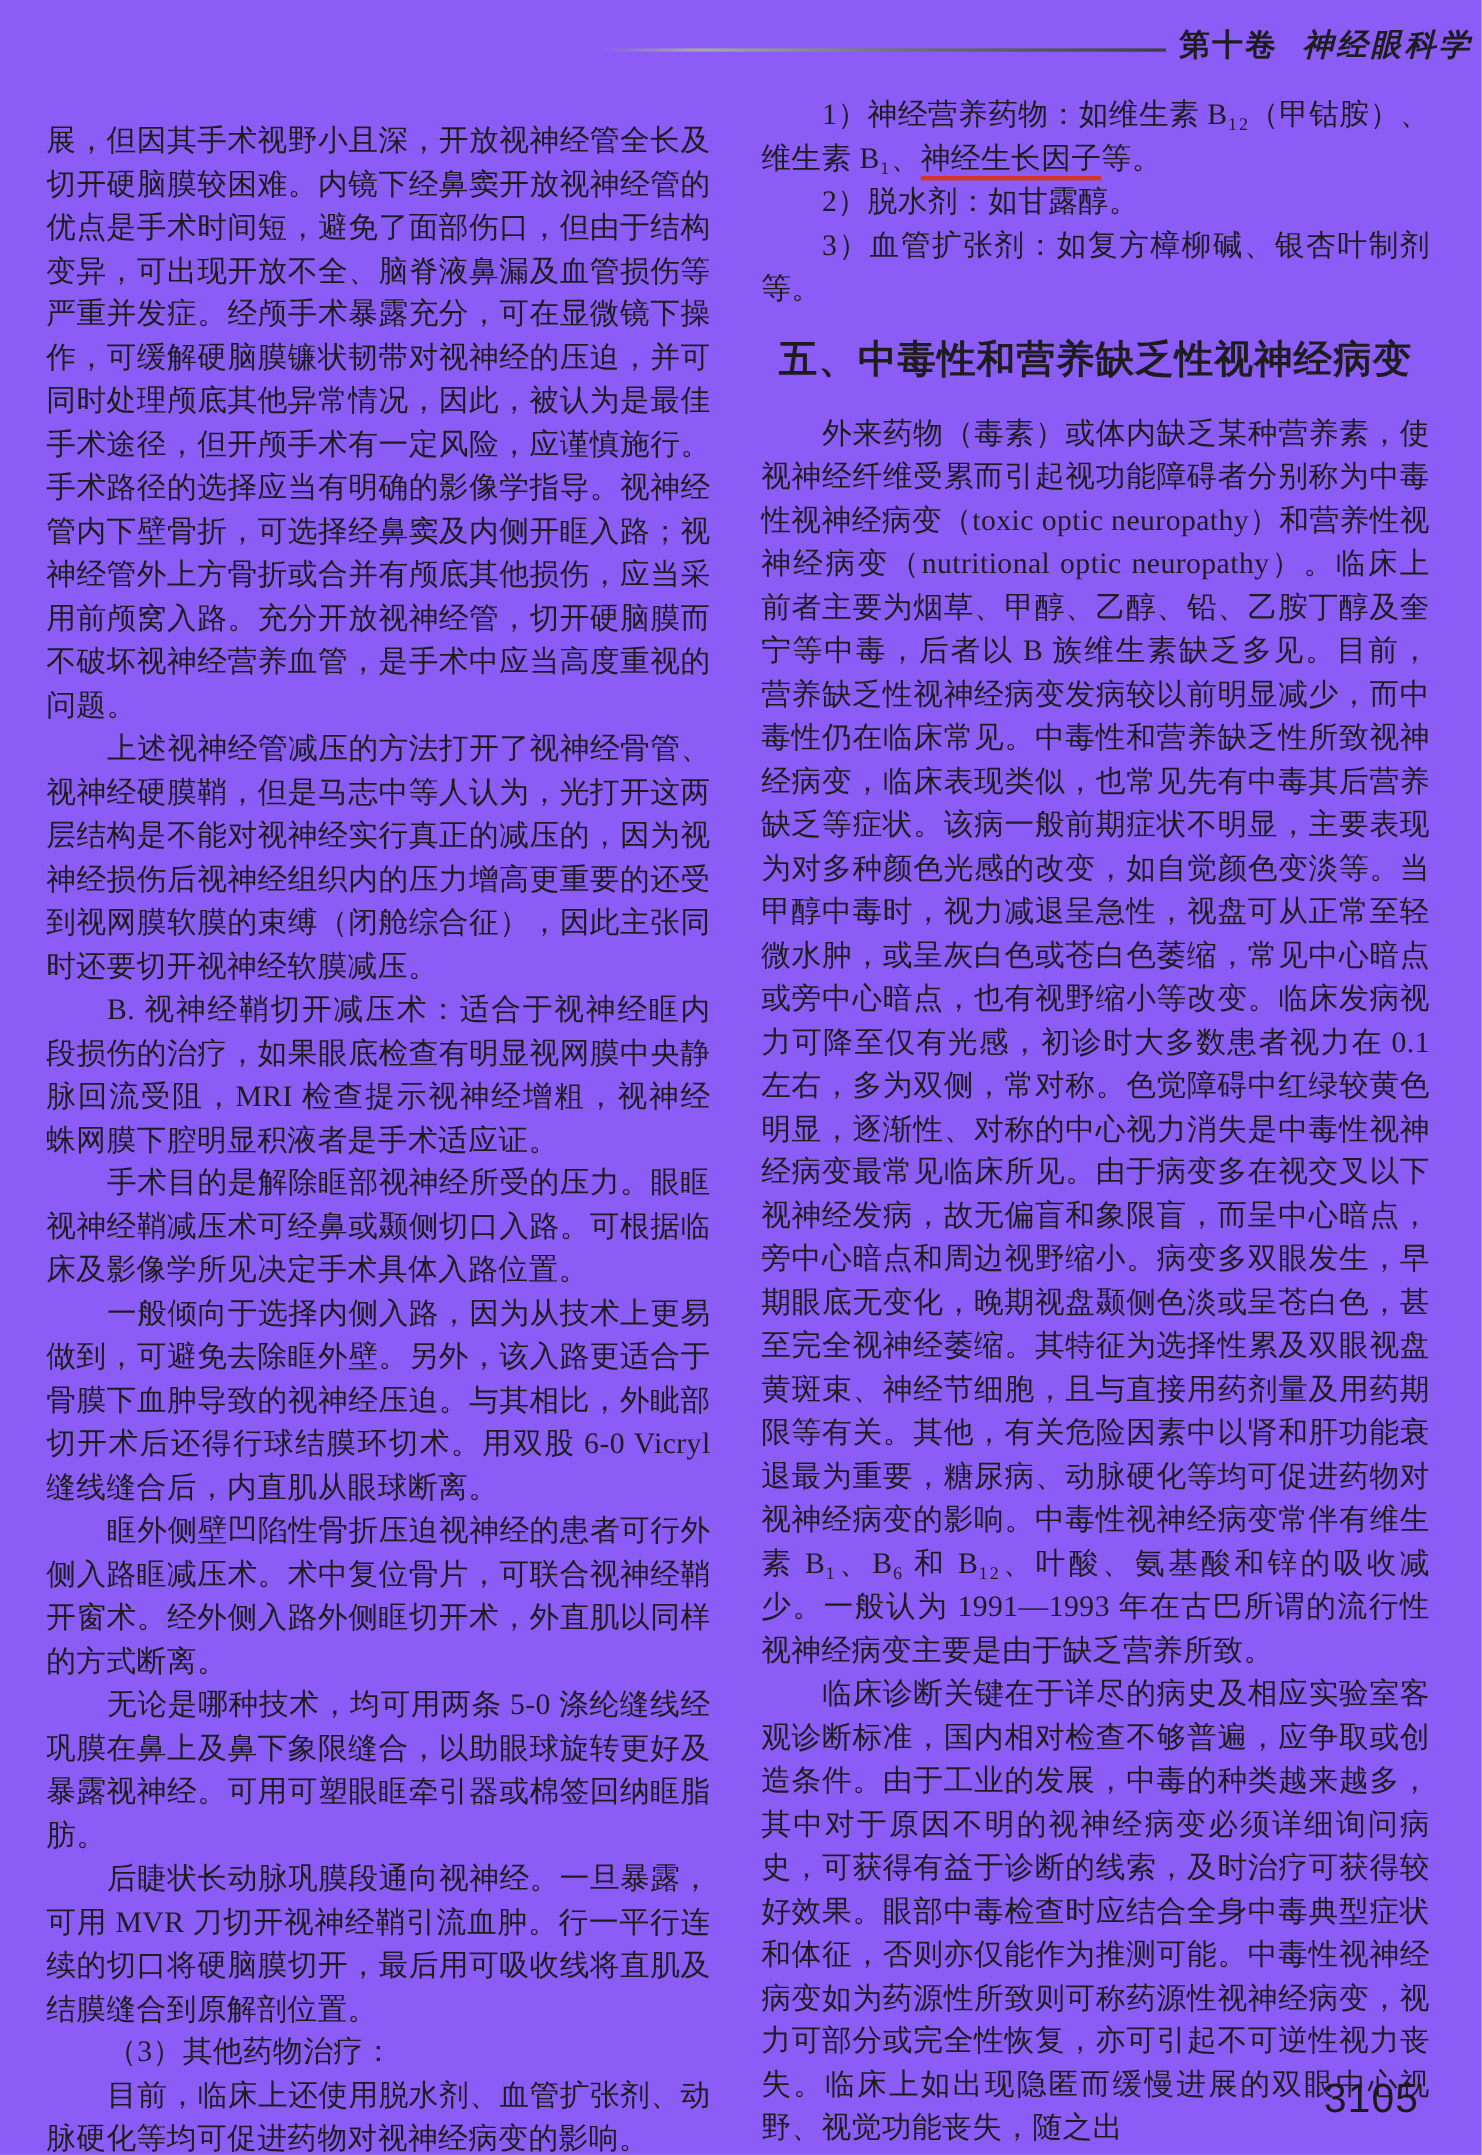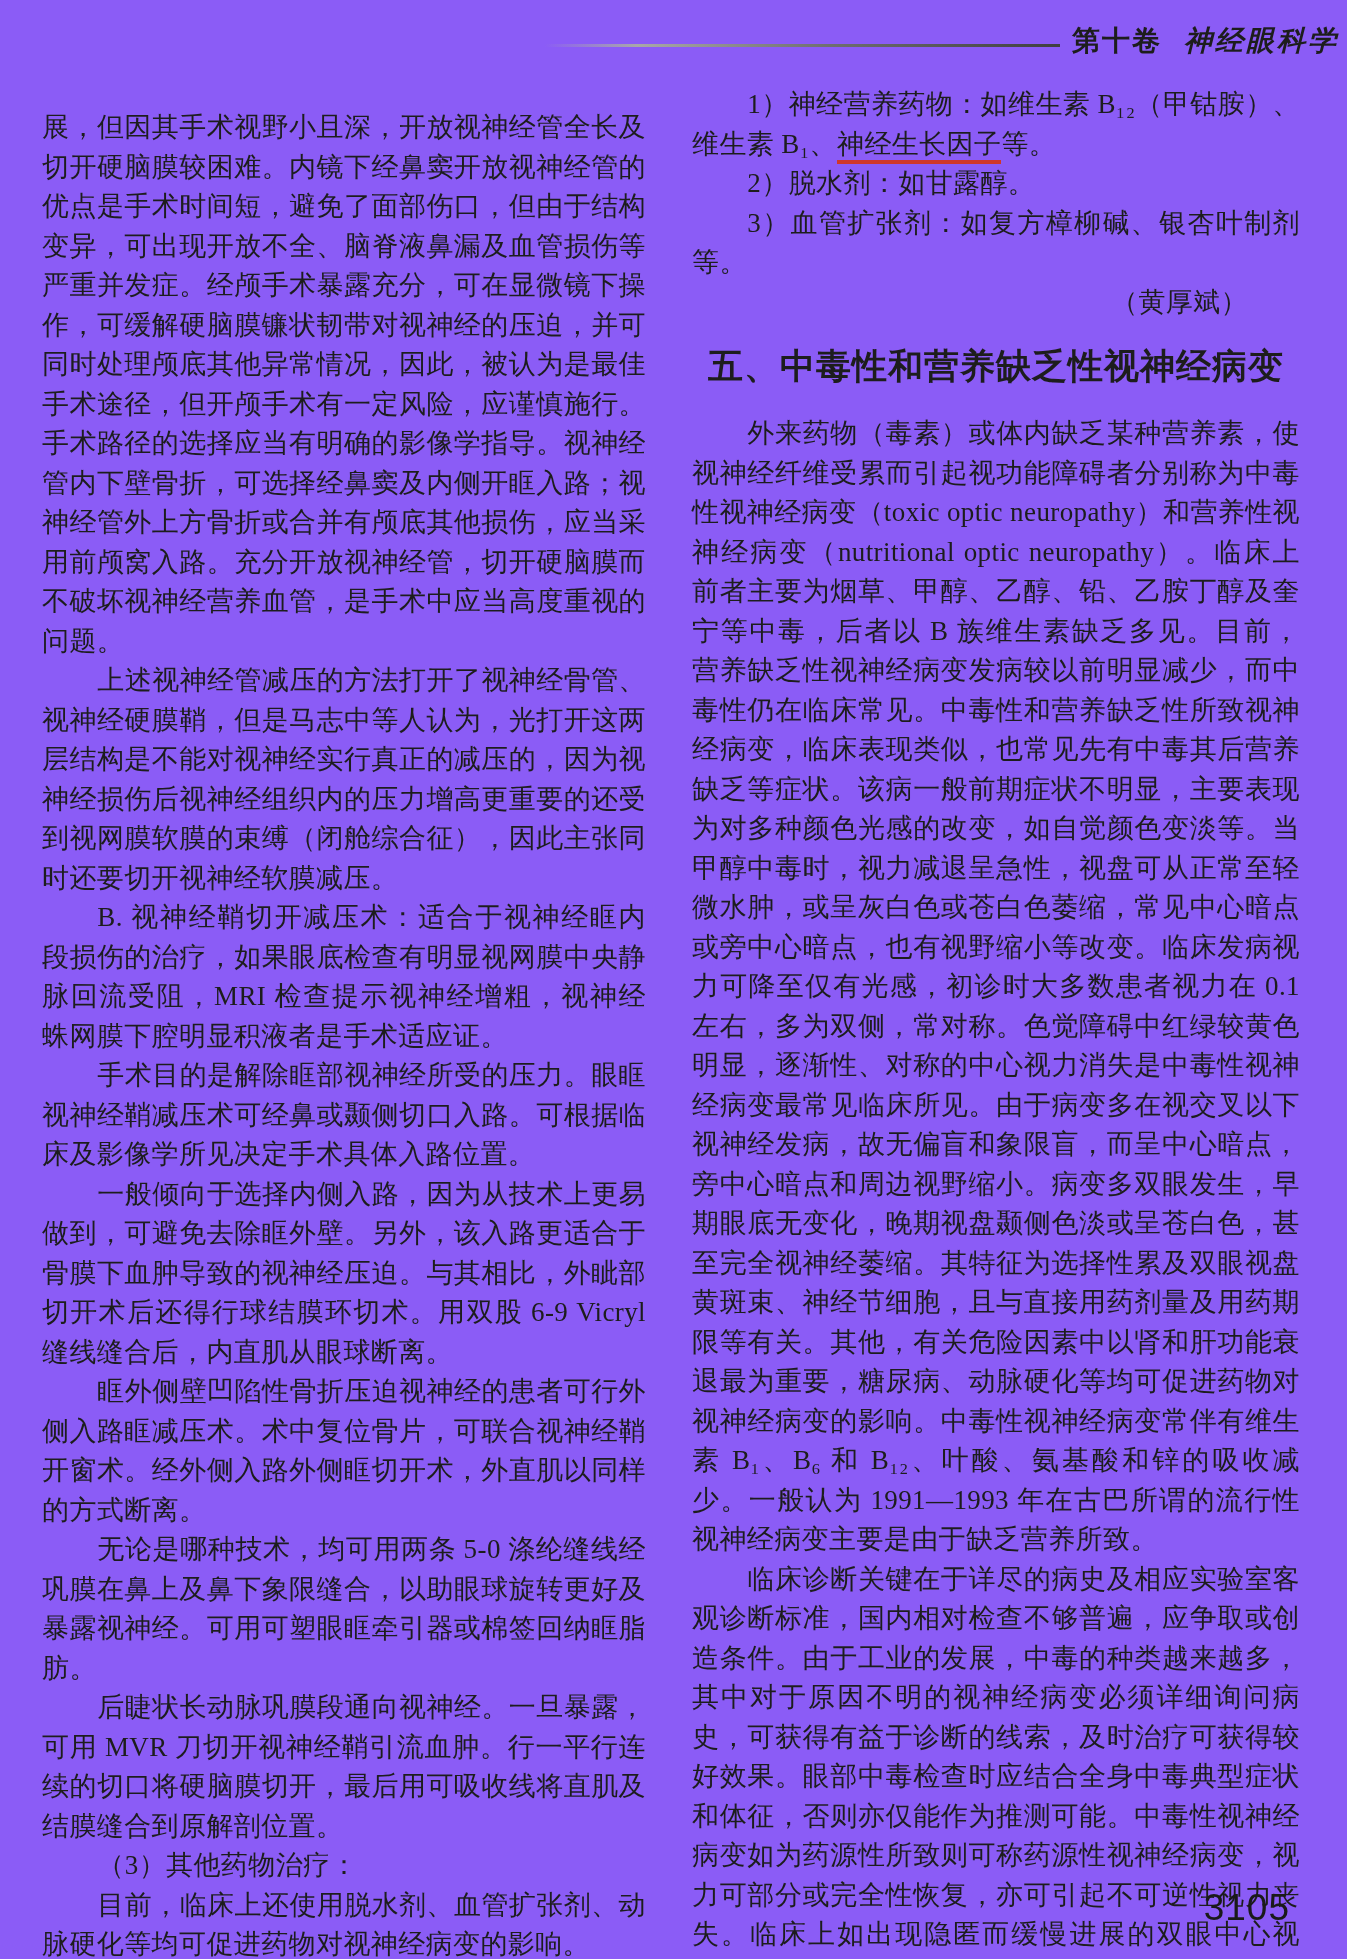--- a/index.html
+++ b/index.html
@@ -96,33 +96,32 @@
   <div class="header-rule"></div>
   <div class="header-title">
     <span class="volume">第十卷</span><span class="subject">神经眼科学</span>
   </div>
 
   <div class="col col-left">
     <p class="para no-indent">展，但因其手术视野小且深，开放视神经管全长及切开硬脑膜较困难。内镜下经鼻窦开放视神经管的优点是手术时间短，避免了面部伤口，但由于结构变异，可出现开放不全、脑脊液鼻漏及血管损伤等严重并发症。经颅手术暴露充分，可在显微镜下操作，可缓解硬脑膜镰状韧带对视神经的压迫，并可同时处理颅底其他异常情况，因此，被认为是最佳手术途径，但开颅手术有一定风险，应谨慎施行。手术路径的选择应当有明确的影像学指导。视神经管内下壁骨折，可选择经鼻窦及内侧开眶入路；视神经管外上方骨折或合并有颅底其他损伤，应当采用前颅窝入路。充分开放视神经管，切开硬脑膜而不破坏视神经营养血管，是手术中应当高度重视的问题。</p>
     <p class="para">上述视神经管减压的方法打开了视神经骨管、视神经硬膜鞘，但是马志中等人认为，光打开这两层结构是不能对视神经实行真正的减压的，因为视神经损伤后视神经组织内的压力增高更重要的还受到视网膜软膜的束缚（闭舱综合征），因此主张同时还要切开视神经软膜减压。</p>
     <p class="para">B. 视神经鞘切开减压术：适合于视神经眶内段损伤的治疗，如果眼底检查有明显视网膜中央静脉回流受阻，MRI 检查提示视神经增粗，视神经蛛网膜下腔明显积液者是手术适应证。</p>
     <p class="para">手术目的是解除眶部视神经所受的压力。眼眶视神经鞘减压术可经鼻或颞侧切口入路。可根据临床及影像学所见决定手术具体入路位置。</p>
-    <p class="para">一般倾向于选择内侧入路，因为从技术上更易做到，可避免去除眶外壁。另外，该入路更适合于骨膜下血肿导致的视神经压迫。与其相比，外眦部切开术后还得行球结膜环切术。用双股 6-9 Vicryl 缝线缝合后，内直肌从眼球断离。</p>
+    <p class="para">一般倾向于选择内侧入路，因为从技术上更易做到，可避免去除眶外壁。另外，该入路更适合于骨膜下血肿导致的视神经压迫。与其相比，外眦部切开术后还得行球结膜环切术。用双股 6-0 Vicryl 缝线缝合后，内直肌从眼球断离。</p>
     <p class="para">眶外侧壁凹陷性骨折压迫视神经的患者可行外侧入路眶减压术。术中复位骨片，可联合视神经鞘开窗术。经外侧入路外侧眶切开术，外直肌以同样的方式断离。</p>
     <p class="para">无论是哪种技术，均可用两条 5-0 涤纶缝线经巩膜在鼻上及鼻下象限缝合，以助眼球旋转更好及暴露视神经。可用可塑眼眶牵引器或棉签回纳眶脂肪。</p>
     <p class="para">后睫状长动脉巩膜段通向视神经。一旦暴露，可用 MVR 刀切开视神经鞘引流血肿。行一平行连续的切口将硬脑膜切开，最后用可吸收线将直肌及结膜缝合到原解剖位置。</p>
     <p class="para">（3）其他药物治疗：</p>
     <p class="para">目前，临床上还使用脱水剂、血管扩张剂、动脉硬化等均可促进药物对视神经病变的影响。</p>
   </div>
 
   <div class="col col-right">
     <p class="para"><span>1）神经营养药物：如维生素 B₁₂（甲钴胺）、维生素 B₁、</span><span class="red-underline">神经生长因子</span><span>等。</span></p>
     <p class="para">2）脱水剂：如甘露醇。</p>
     <p class="para">3）血管扩张剂：如复方樟柳碱、银杏叶制剂等。</p>
-    <p class="author-line">（黄厚斌）</p>
     <h2 class="section-heading">五、中毒性和营养缺乏性视神经病变</h2>
     <p class="para">外来药物（毒素）或体内缺乏某种营养素，使视神经纤维受累而引起视功能障碍者分别称为中毒性视神经病变（toxic optic neuropathy）和营养性视神经病变（nutritional optic neuropathy）。临床上前者主要为烟草、甲醇、乙醇、铅、乙胺丁醇及奎宁等中毒，后者以 B 族维生素缺乏多见。目前，营养缺乏性视神经病变发病较以前明显减少，而中毒性仍在临床常见。中毒性和营养缺乏性所致视神经病变，临床表现类似，也常见先有中毒其后营养缺乏等症状。该病一般前期症状不明显，主要表现为对多种颜色光感的改变，如自觉颜色变淡等。当甲醇中毒时，视力减退呈急性，视盘可从正常至轻微水肿，或呈灰白色或苍白色萎缩，常见中心暗点或旁中心暗点，也有视野缩小等改变。临床发病视力可降至仅有光感，初诊时大多数患者视力在 0.1 左右，多为双侧，常对称。色觉障碍中红绿较黄色明显，逐渐性、对称的中心视力消失是中毒性视神经病变最常见临床所见。由于病变多在视交叉以下视神经发病，故无偏盲和象限盲，而呈中心暗点，旁中心暗点和周边视野缩小。病变多双眼发生，早期眼底无变化，晚期视盘颞侧色淡或呈苍白色，甚至完全视神经萎缩。其特征为选择性累及双眼视盘黄斑束、神经节细胞，且与直接用药剂量及用药期限等有关。其他，有关危险因素中以肾和肝功能衰退最为重要，糖尿病、动脉硬化等均可促进药物对视神经病变的影响。中毒性视神经病变常伴有维生素 B₁、B₆ 和 B₁₂、叶酸、氨基酸和锌的吸收减少。一般认为 1991—1993 年在古巴所谓的流行性视神经病变主要是由于缺乏营养所致。</p>
     <p class="para">临床诊断关键在于详尽的病史及相应实验室客观诊断标准，国内相对检查不够普遍，应争取或创造条件。由于工业的发展，中毒的种类越来越多，其中对于原因不明的视神经病变必须详细询问病史，可获得有益于诊断的线索，及时治疗可获得较好效果。眼部中毒检查时应结合全身中毒典型症状和体征，否则亦仅能作为推测可能。中毒性视神经病变如为药源性所致则可称药源性视神经病变，视力可部分或完全性恢复，亦可引起不可逆性视力丧失。临床上如出现隐匿而缓慢进展的双眼中心视野、视觉功能丧失，随之出</p>
   </div>
 
   <div class="page-number">3105</div>
 
 </div>
 
 </body></html>

